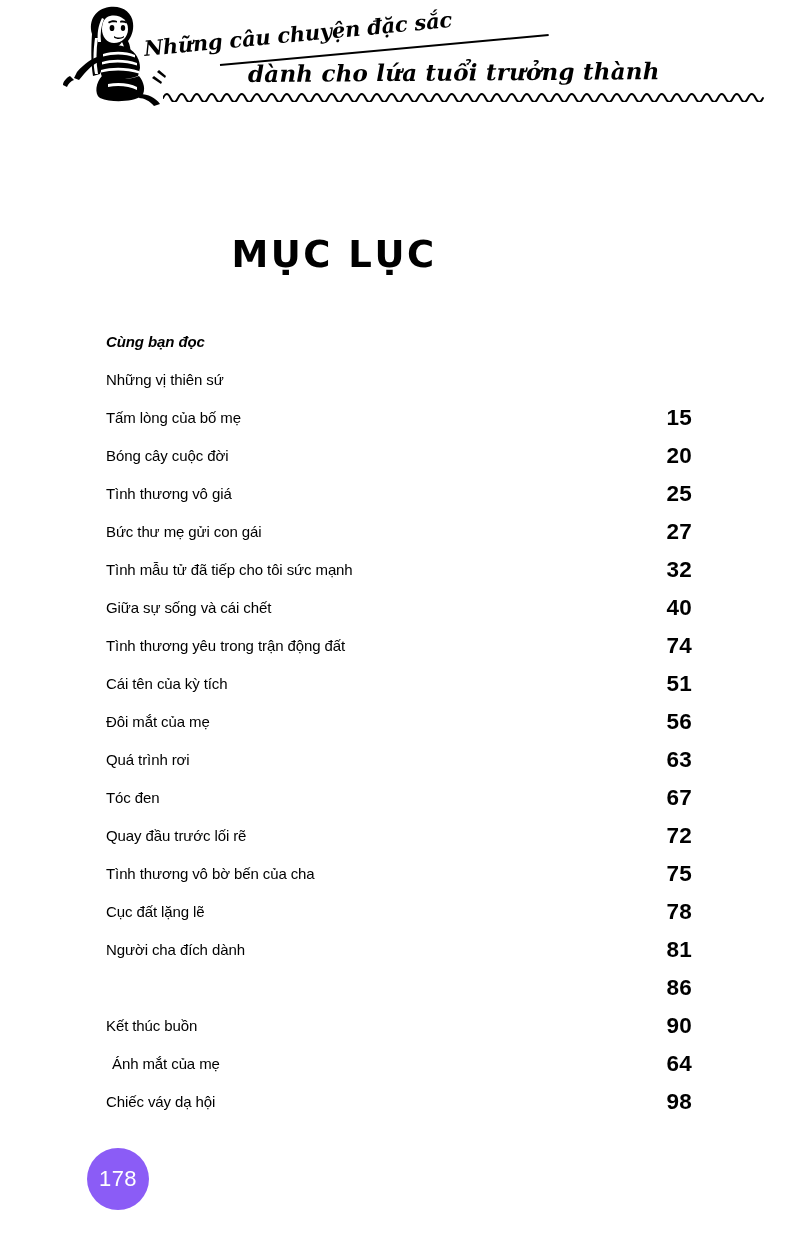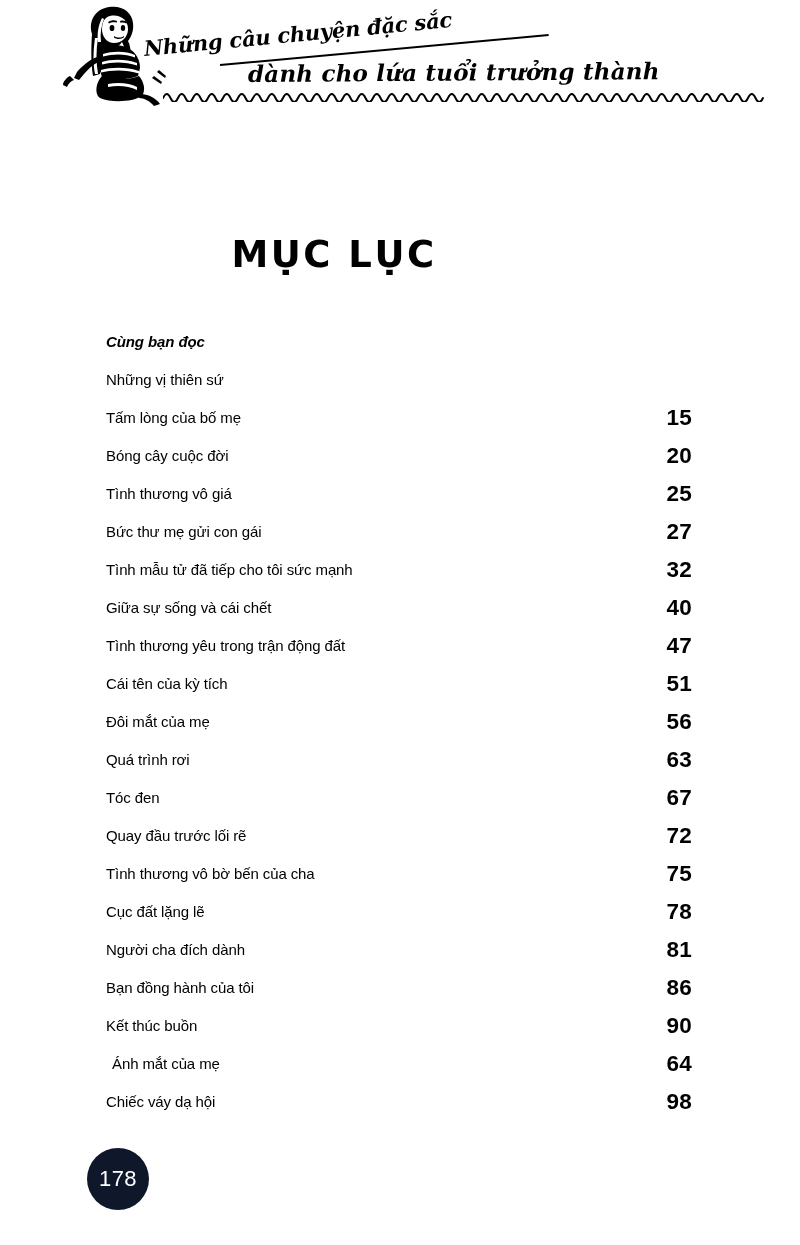--- a/index.html
+++ b/index.html
@@ -141,21 +141,21 @@
   .toc-page:empty { display: none; }
 
   
   #folio {
     position: absolute;
     left: 87px;
     top: 1148px;
     width: 62px;
     height: 62px;
     border-radius: 50%;
-    background: #0f172a;
+    background: #8b5cf6;
     color: #ffffff;
     font-size: 22px;
     font-weight: 400;
     line-height: 62px;
     text-align: center;
     letter-spacing: 0.5px;
   }
 </style>
 </head>
 <body>
@@ -239,30 +239,30 @@
     <div id="toc">
 
     <div class="toc-row is-italic"><span class="toc-title">Cùng bạn đọc</span></div>
         <div class="toc-row"><span class="toc-title">Những vị thiên sứ</span></div>
         <div class="toc-row"><span class="toc-title">Tấm lòng của bố mẹ</span><span class="toc-page">15</span></div>
         <div class="toc-row"><span class="toc-title">Bóng cây cuộc đời</span><span class="toc-page">20</span></div>
         <div class="toc-row"><span class="toc-title">Tình thương vô giá</span><span class="toc-page">25</span></div>
         <div class="toc-row"><span class="toc-title">Bức thư mẹ gửi con gái</span><span class="toc-page">27</span></div>
         <div class="toc-row"><span class="toc-title">Tình mẫu tử đã tiếp cho tôi sức mạnh</span><span class="toc-page">32</span></div>
         <div class="toc-row"><span class="toc-title">Giữa sự sống và cái chết</span><span class="toc-page">40</span></div>
-        <div class="toc-row"><span class="toc-title">Tình thương yêu trong trận động đất</span><span class="toc-page">47</span></div>
+        <div class="toc-row"><span class="toc-title">Tình thương yêu trong trận động đất</span><span class="toc-page">74</span></div>
         <div class="toc-row"><span class="toc-title">Cái tên của kỳ tích</span><span class="toc-page">51</span></div>
         <div class="toc-row"><span class="toc-title">Đôi mắt của mẹ</span><span class="toc-page">56</span></div>
         <div class="toc-row"><span class="toc-title">Quá trình rơi</span><span class="toc-page">63</span></div>
         <div class="toc-row"><span class="toc-title">Tóc đen</span><span class="toc-page">67</span></div>
         <div class="toc-row"><span class="toc-title">Quay đầu trước lối rẽ</span><span class="toc-page">72</span></div>
         <div class="toc-row"><span class="toc-title">Tình thương vô bờ bến của cha</span><span class="toc-page">75</span></div>
         <div class="toc-row"><span class="toc-title">Cục đất lặng lẽ</span><span class="toc-page">78</span></div>
         <div class="toc-row"><span class="toc-title">Người cha đích dành</span><span class="toc-page">81</span></div>
-        <div class="toc-row"><span class="toc-title">Bạn đồng hành của tôi</span><span class="toc-page">86</span></div>
+        <div class="toc-row"><span class="toc-page">86</span></div>
         <div class="toc-row"><span class="toc-title">Kết thúc buồn</span><span class="toc-page">90</span></div>
         <div class="toc-row is-indented"><span class="toc-title">Ánh mắt của mẹ</span><span class="toc-page">64</span></div>
         <div class="toc-row"><span class="toc-title">Chiếc váy dạ hội</span><span class="toc-page">98</span></div>
       </div>
 
   </div>
 
   <div id="folio">178</div>
 
 </div>

